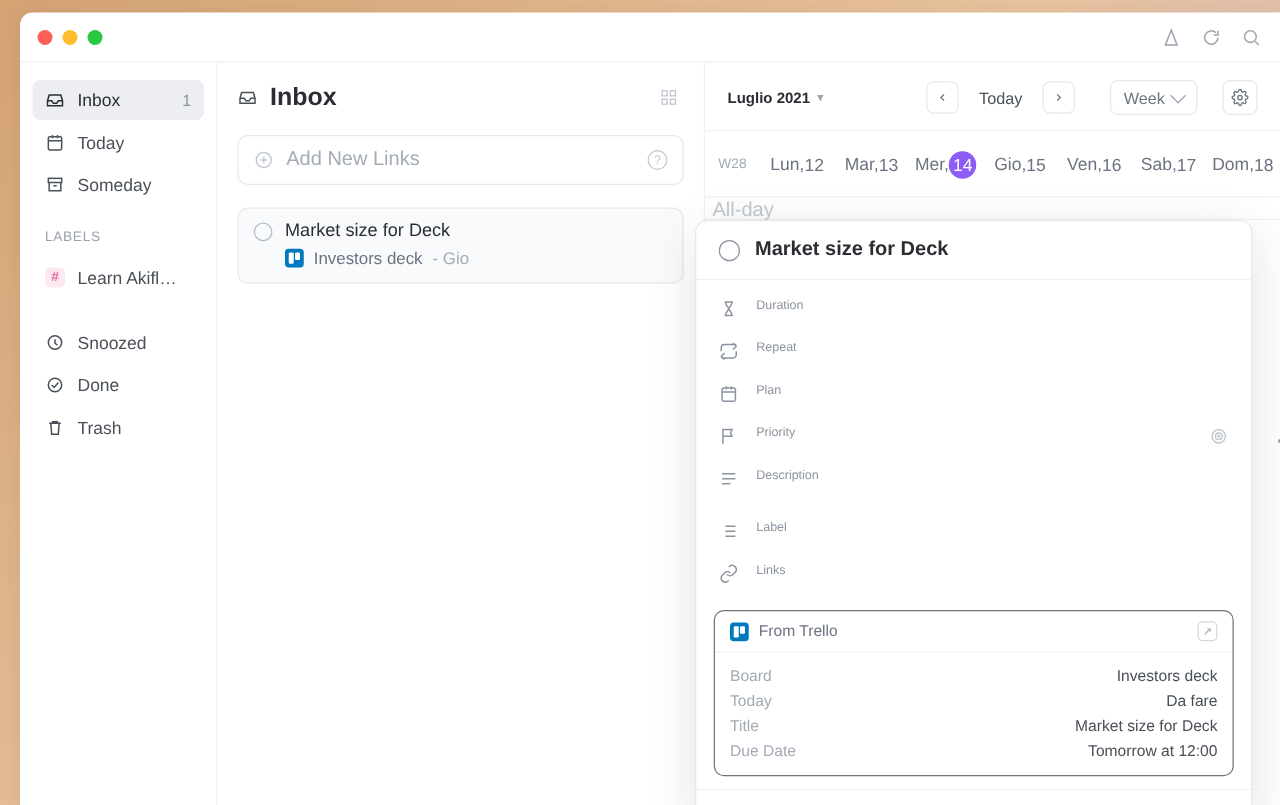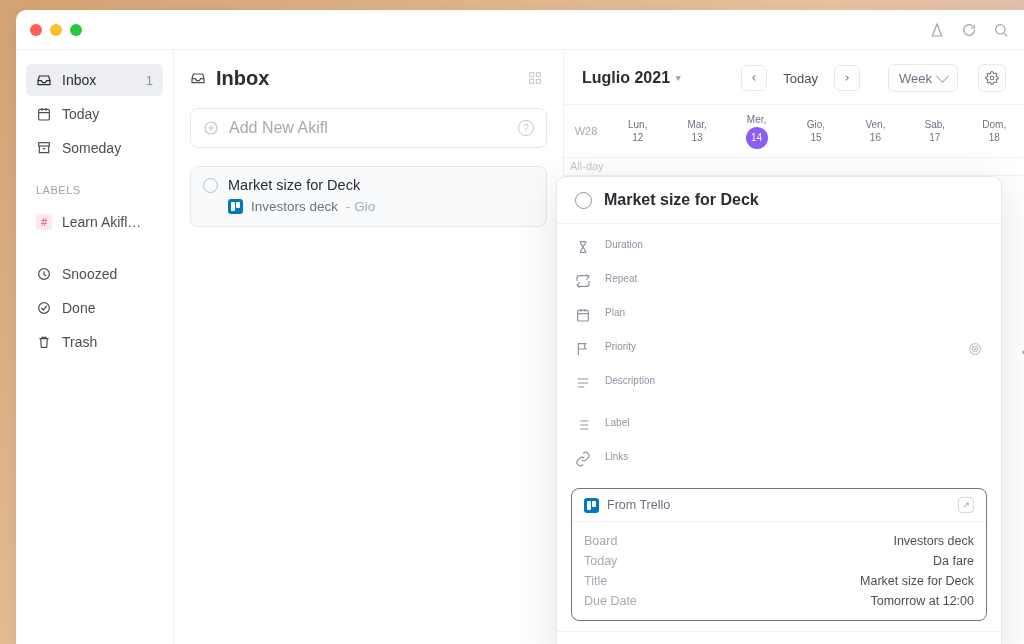--- a/index.html
+++ b/index.html
@@ -45,36 +45,36 @@
   .trello-mini { width: 15px; height: 15px; background: #0079bf; border-radius: 3px; position: relative; }
   .trello-mini::before, .trello-mini::after { content: ""; position: absolute; background: #fff; width: 4px; border-radius: 1px; top: 3px; }
   .trello-mini::before { left: 3px; height: 9px; }
   .trello-mini::after { right: 3px; height: 6px; }
   .task-sub .board { color: #6b7280; }
   .task-sub .who { color: #a3abb5; }
 
   
   .calendar { flex: 1; display: flex; flex-direction: column; position: relative; }
   .cal-head { display: flex; align-items: center; padding: 14px 18px 12px; gap: 12px; }
-  .cal-head .month { font-size: 16px; font-weight: 600; color: #2a2e33; display: flex; align-items: center; gap: 6px; }
+  .cal-head .month { font-size: 12px; font-weight: 600; color: #2a2e33; display: flex; align-items: center; gap: 6px; }
   .cal-head .month::after { content: "▾"; font-size: 9px; color: #9aa3af; }
   .cal-nav { margin-left: auto; display: flex; align-items: center; gap: 4px; }
   .navbtn { width: 26px; height: 26px; border: 1px solid #e6e8ec; border-radius: 6px; display: inline-flex; align-items: center; justify-content: center; color: #6b7280; font-size: 12px; cursor: pointer; background: #fff; }
   .todaybtn { height: 26px; padding: 0 12px; display: inline-flex; align-items: center; font-size: 13px; color: #4a5057; cursor: pointer; }
   .weeksel { margin-left: 16px; height: 28px; padding: 0 10px; border: 1px solid #e6e8ec; border-radius: 6px; display: inline-flex; align-items: center; gap: 6px; font-size: 13px; color: #6b7280; cursor: pointer; }
   .weeksel::after { content: ""; width: 8px; height: 8px; border-right: 1.5px solid #9aa3af; border-bottom: 1.5px solid #9aa3af; transform: rotate(45deg); margin-top: -3px; }
   .gearbtn { margin-left: 8px; width: 28px; height: 28px; border: 1px solid #e6e8ec; border-radius: 6px; display: inline-flex; align-items: center; justify-content: center; color: #6b7280; cursor: pointer; }
 
   .cal-days { display: grid; grid-template-columns: 44px repeat(7, 1fr); border-top: 1px solid #f0f1f3; border-bottom: 1px solid #f0f1f3; }
   .cal-days .wk { font-size: 11px; color: #a3abb5; display: flex; align-items: center; justify-content: center; height: 52px; }
-  .dayh { display: flex; flex-direction: column; align-items: center; justify-content: center; height: 52px; font-size: 10px; color: #6b7280; }
+  .dayh { display: flex; flex-direction: row; align-items: center; justify-content: center; height: 52px; font-size: 14px; color: #6b7280; }
   .dayh .dn { font-weight: 400; }
   .dayh .dd { margin-top: 2px; }
   .dayh.today .dd { background: #8b5cf6; color: #fff; width: 22px; height: 22px; border-radius: 50%; display: inline-flex; align-items: center; justify-content: center; font-weight: 500; }
-  .allday { height: 18px; border-bottom: 1px solid #f0f1f3; font-size: 11px; color: #c2c8d0; padding: 2px 0 0 6px; }
+  .allday { height: 18px; border-bottom: 1px solid #f0f1f3; font-size: 16px; color: #c2c8d0; padding: 2px 0 0 6px; }
 
   .cal-grid { position: relative; flex: 1; }
 
   
   .detail { position: absolute; left: -8px; top: 0; width: 446px; background: #fff; border: 1px solid #e6e8ec; border-radius: 10px; box-shadow: 0 10px 40px rgba(16,24,40,0.12); overflow: hidden; }
   .detail .hd { display: flex; align-items: center; gap: 12px; padding: 14px 18px; border-bottom: 1px solid #f0f1f3; }
   .detail .hd .chk { width: 17px; height: 17px; border: 1.8px solid #8c94a0; border-radius: 50%; }
   .detail .hd .t { font-size: 16px; font-weight: 600; color: #2a2e33; }
   .detail .rows { padding: 6px 0; }
   .detail .row { display: flex; align-items: flex-start; gap: 14px; padding: 9px 18px; font-size: 10px; color: #8c94a0; cursor: pointer; }
@@ -212,21 +212,21 @@
           </span>
       </div>
 
       <div class="new-task">
         <span class="ico" style="color:#c2c8d0">
             <svg viewBox="0 0 24 24">
               <circle cx="12" cy="12" r="9"></circle>
               <path d="M12 8v8M8 12h8"></path>
             </svg>
           </span>
-        <span>Add New Akifl</span>
+        <span>Add New Links</span>
         <span class="q">?</span>
       </div>
 
       <div class="task-card">
         <div class="task-row">
           <span class="chk"></span>
           <span class="title">Market size for Deck</span>
         </div>
         <div class="task-sub">
           <span class="trello-mini"></span>

